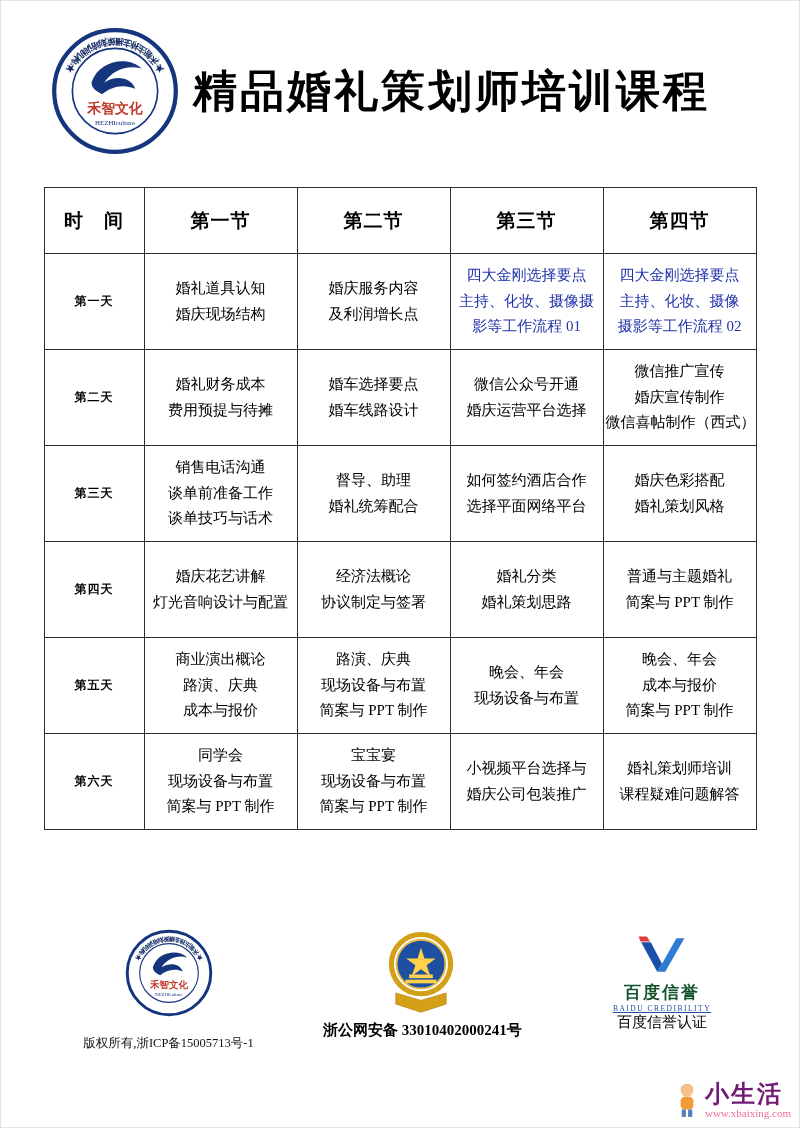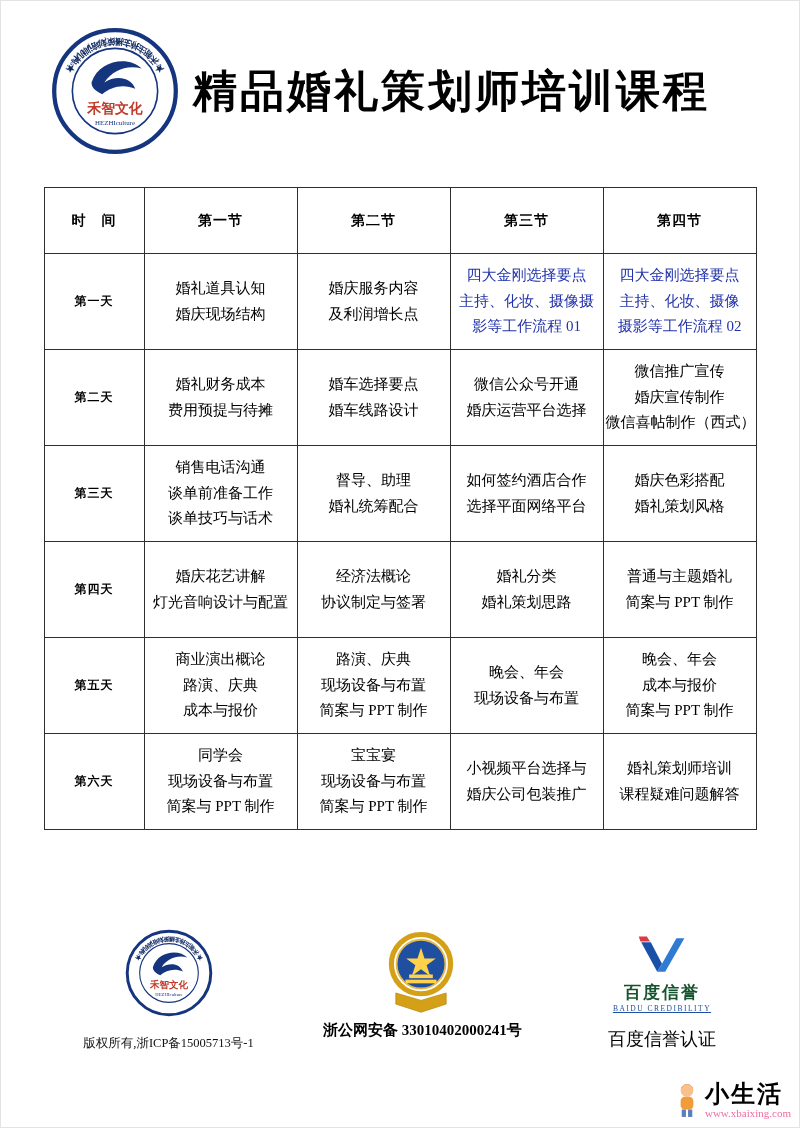--- a/index.html
+++ b/index.html
@@ -18,45 +18,45 @@
     font-size:44px; font-weight:bold; color:#000;
     letter-spacing:3px; margin-left:14px; white-space:nowrap;
   }
 
   
   table.schedule {
     width:712px; margin:32px auto 0; border-collapse:collapse;
     table-layout:fixed; text-align:center; color:#000;
   }
   .schedule th, .schedule td { border:1px solid #2e2e2e; }
-  .schedule thead th { height:66px; font-size:14px; font-weight:bold; letter-spacing:1px; }
+  .schedule thead th { height:66px; font-size:19px; font-weight:bold; letter-spacing:1px; }
   .schedule tbody td { height:96px; font-size:15px; line-height:1.7; vertical-align:middle; padding:4px 2px; }
   .schedule td.day-cell { font-size:12px; font-weight:bold; letter-spacing:1px; }
   .cell-line { white-space:nowrap; }
 
   
   .footer-seal { position:absolute; text-align:center; }
   .seal-copyright { left:70px; top:928px; width:195px; }
   .logo-small { width:88px; height:88px; }
   .copyright-text { margin-top:14px; font-size:12.5px; color:#111; }
 
   .seal-police { left:322px; top:928px; width:196px; }
   .badge-icon { width:74px; height:88px; }
   .police-text { font-size:15px; font-weight:bold; color:#000; white-space:nowrap; }
 
   .seal-baidu { left:578px; top:934px; width:166px; }
   .baidu-v { width:48px; height:40px; }
   .baidu-cn { color:#14532d; font-weight:bold; font-size:17px; letter-spacing:2px; margin-top:2px; }
   .baidu-en { color:#1f4fa0; font-size:7.5px; letter-spacing:1.5px;text-decoration:underline; }
-  .baidu-cert { margin-top:14px; font-size:18px; color:#000; }
+  .baidu-cert { font-size:15px; color:#000; }
 
   
   .watermark { position:absolute; right:8px; bottom:8px; display:flex; align-items:center; }
   .wm-icon { width:28px; height:36px; margin-right:4px; }
-  .wm-name { color:#000000; font-size:24px; font-weight:bold; letter-spacing:2px; line-height:1.1; }
+  .wm-name { color:#701a75; font-size:24px; font-weight:bold; letter-spacing:2px; line-height:1.1; }
   .wm-url { color:#ef6ba0; font-size:11px; }
 </style>
 </head>
 <body>
 
 <div class="page">
 
   <svg width="0" height="0" style="position:absolute" aria-hidden="true">
     <defs>
       <symbol id="hezhi-logo" viewBox="0 0 120 120">

